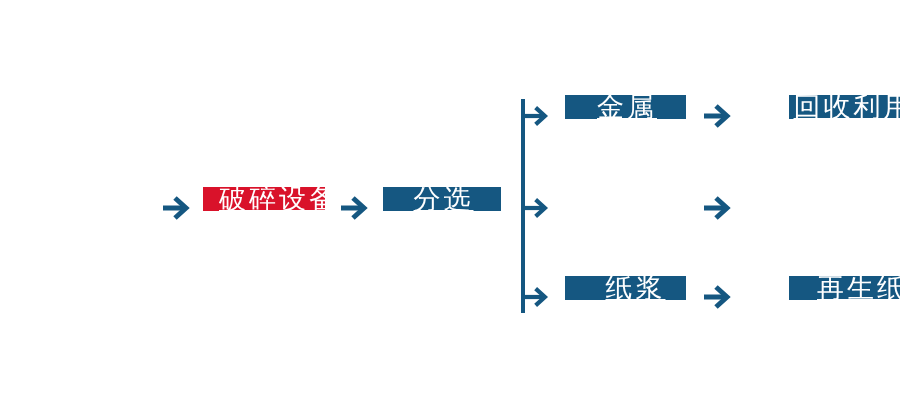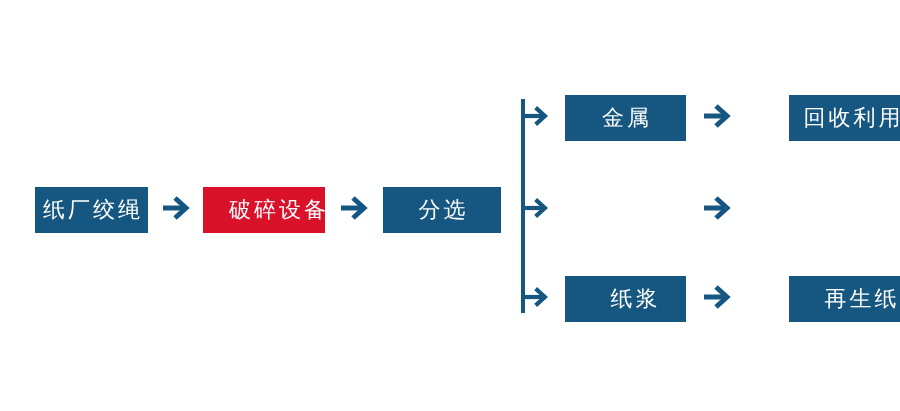--- a/index.html
+++ b/index.html
@@ -14,29 +14,30 @@
   .canvas {
     position: relative;
     width: 900px;
     height: 411px;
     background: var(--bg);
     font-family: "DejaVu Sans", "Liberation Sans", sans-serif;
     overflow: hidden;
   }
   .node {
     position: absolute;
-    height: 46px;
+    height: 24px;
     display: flex;
     align-items: center;
     justify-content: center;
     color: var(--text);
-    font-size: 22px;
+    font-size: 27px;
     letter-spacing: 3px;
     text-indent: 3px; 
     white-space: nowrap;
+    text-decoration: underline;
   }
   .node.blue { background: var(--box-blue); }
   .node.red  { background: var(--box-red); }
 
   .arrow { position: absolute; width: 38px; height: 28px; }
   .arrow svg { display: block; width: 100%; height: 100%; }
   .arrow path { stroke: var(--arrow-blue); stroke-width: 5; fill: none; }
 
   .vline {
     position: absolute;
@@ -66,23 +67,20 @@
   .tap { left: 523px; width: 32px; }
   .mid-0 { left: 701px; top: 102px; }
   .mid-1 { left: 701px; top: 194px; }
   .mid-2 { left: 701px; top: 283px; }
 </style>
 </head>
 <body>
 
 <div class="canvas">
 
-  <div class="node blue" id="src">
-    <span>纸厂绞绳</span>
-  </div>
 
   <div class="arrow" id="a1">
     <svg viewBox="0 0 38 28" aria-hidden="true">
         <path d="M3 14 H23"></path>
         <path d="M15 4 L26 14 L15 24"></path>
       </svg>
   </div>
 
   <div class="node red" id="crush">
     <span>破碎设备</span>

